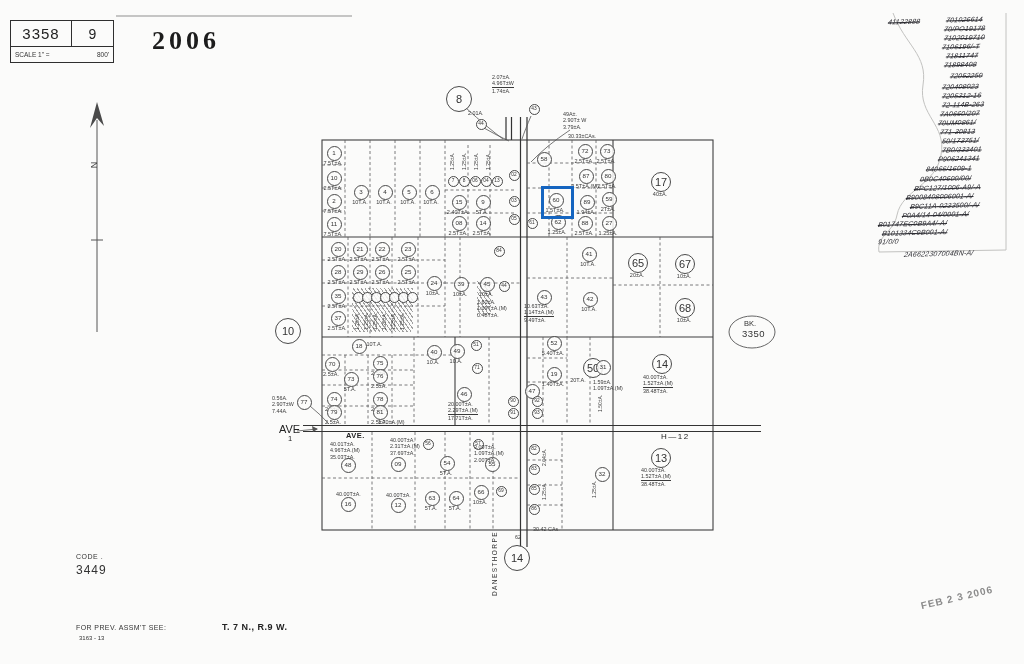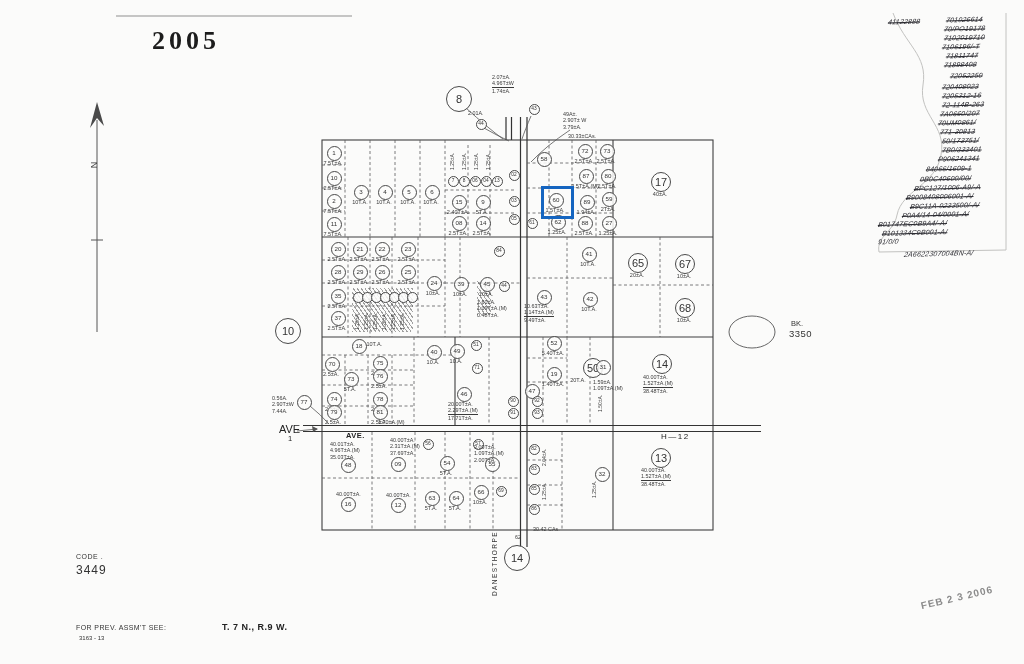--- a/index.html
+++ b/index.html
@@ -29,21 +29,21 @@
   .tblock .u{border-bottom:.5px solid #3a3a3a;}
   .vlabel{position:absolute;font-size:5px;color:#3a3a3a;white-space:nowrap;transform:rotate(-90deg);transform-origin:0 0;}
   .hatch{position:absolute;background:repeating-linear-gradient(55deg,rgba(70,70,70,.5) 0 1px,transparent 1px 3.2px);}
   .highlight-box{position:absolute;left:541px;top:186px;width:27px;height:27px;border:3px solid #1565c0;}
   .hw{position:absolute;font-size:7px;font-style:italic;color:#2a2a30;white-space:nowrap;
       transform:rotate(-1.5deg) skewX(-10deg);letter-spacing:.2px;}
   .hw.strike{text-decoration:line-through;}
   .road-name-v{position:absolute;font-size:6.5px;letter-spacing:1.4px;color:#333;white-space:nowrap;
                transform:rotate(-90deg);transform-origin:0 0;}
   .north-n{position:absolute;left:91px;top:160px;font-size:9px;color:#333;transform:rotate(-90deg);}
-  .bk-cloud-text{position:absolute;left:730px;top:319px;width:40px;text-align:center;color:#333;padding-left:47px;}
+  .bk-cloud-text{position:absolute;left:730px;top:319px;width:40px;text-align:center;color:#333;}
   .bk-l1{font-size:7.5px;}.bk-l2{font-size:9.5px;letter-spacing:.5px;margin-left:7px;}
   .ave-left{position:absolute;left:279px;top:423px;font-size:11px;color:#222;}
   .ave-left-num{position:absolute;left:288px;top:434px;font-size:7.5px;color:#222;}
   .ave-inner{position:absolute;left:346px;top:431px;font-size:7.5px;font-weight:bold;letter-spacing:.5px;color:#222;}
   .h12{position:absolute;left:661px;top:432px;font-size:8px;letter-spacing:1.5px;color:#222;}
   .code-label{position:absolute;left:76px;top:553px;font-size:7px;color:#333;letter-spacing:.5px;}
   .code-value{position:absolute;left:76px;top:563px;font-size:12px;color:#333;letter-spacing:1px;}
   .prev-label{position:absolute;left:76px;top:624px;font-size:7px;color:#333;letter-spacing:.4px;}
   .prev-value{position:absolute;left:79px;top:635px;font-size:6px;color:#333;}
   .township{position:absolute;left:222px;top:622px;font-size:9px;font-weight:bold;color:#222;letter-spacing:.5px;}
@@ -403,22 +403,32 @@
       <div class="hw strike" style="left: 910px; top: 202px;">B9C11A-0233500/-A/</div>
       <div class="hw strike" style="left: 902px; top: 211px;">P0A4/14-04/0001-A/</div>
       <div class="hw strike" style="left: 878px; top: 220px;">B01747EC0B9A4/-A/</div>
       <div class="hw strike" style="left: 882px; top: 229px;">B101334C9B001-A/</div>
       <div class="hw" style="left: 878px; top: 238px;">91/0/0</div>
       <div class="hw" style="left: 904px; top: 250px;">2A6622307004BN-A/</div>
     </div>
 
   <div class="highlight-box" style="border-color: rgb(21, 101, 192);"></div>
 
-
-  <div class="year-stamp">2005</div>
+  <div class="title-box">
+    <div class="tb-row1">
+      <div class="tb-book">3358</div>
+      <div class="tb-page">9</div>
+    </div>
+    <div class="tb-row2">
+      <span>SCALE 1" =</span>
+      <span>800'</span>
+    </div>
+  </div>
+
+  <div class="year-stamp">2006</div>
   <div class="north-n">N</div>
 
   <div class="ave-left">AVE</div>
   <div class="ave-left-num">1</div>
   <div class="ave-inner">AVE.</div>
   <div class="h12">H—12</div>
   <div class="road-name-v" style="left:491px;top:596px;">DANESTHORPE</div>
 
   <div class="bk-cloud-text">
     <div class="bk-l1">BK.</div>

